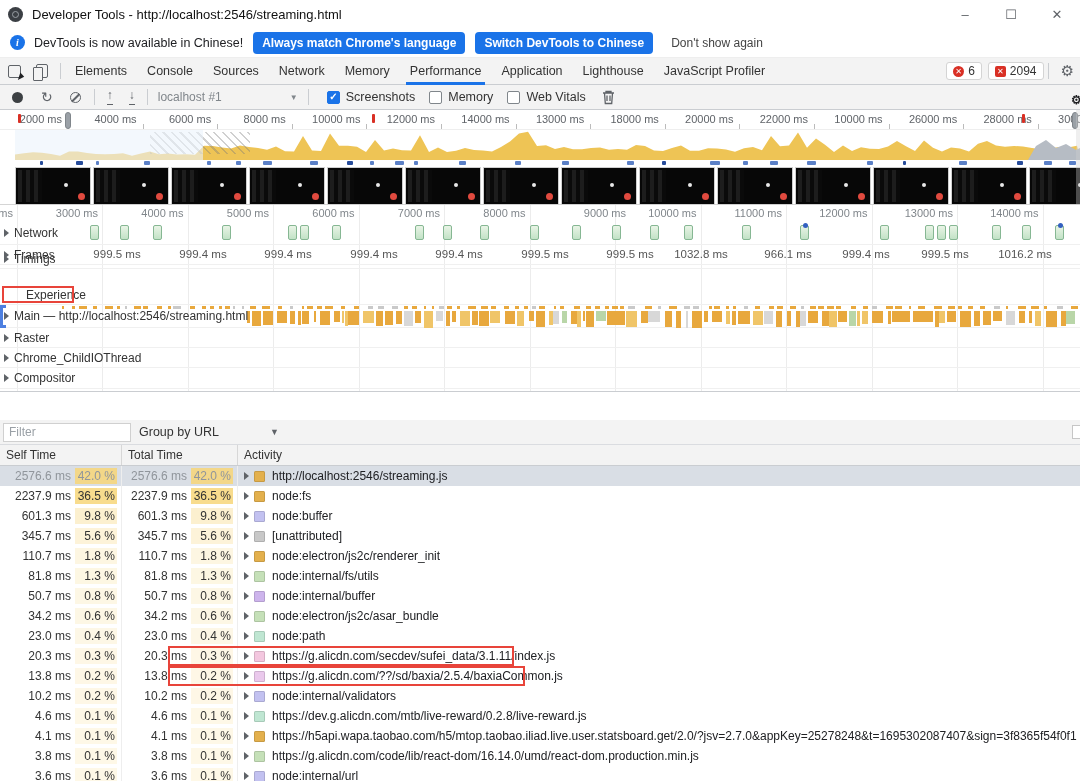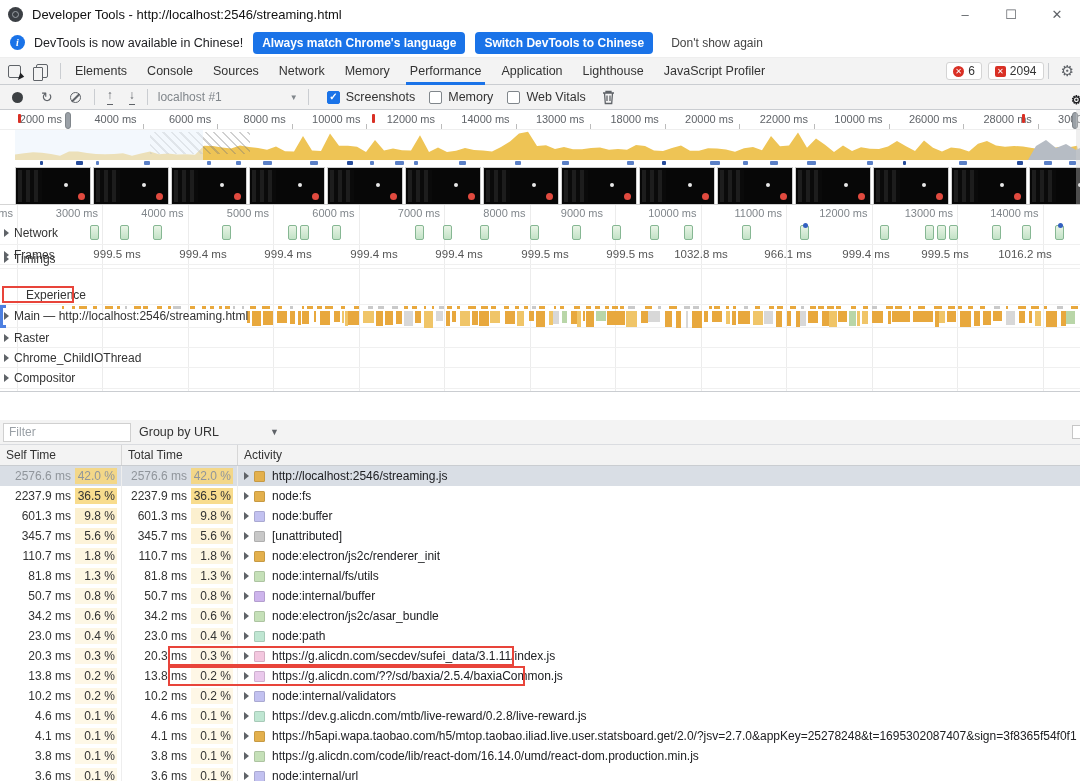--- a/index.html
+++ b/index.html
@@ -346,21 +346,21 @@
       <div class="gridline" style="left: 871.5px;"></div>
       <div class="gridline" style="left: 957px;"></div>
       <div class="gridline" style="left: 1042.5px;"></div>
       <div class="tk-ruler-label" style="left: -49px;">ms</div>
       <div class="tk-ruler-label" style="left: 36px;">3000 ms</div>
       <div class="tk-ruler-label" style="left: 121.5px;">4000 ms</div>
       <div class="tk-ruler-label" style="left: 207px;">5000 ms</div>
       <div class="tk-ruler-label" style="left: 292.5px;">6000 ms</div>
       <div class="tk-ruler-label" style="left: 378px;">7000 ms</div>
       <div class="tk-ruler-label" style="left: 463.5px;">8000 ms</div>
-      <div class="tk-ruler-label" style="left: 541px;">9000 ms</div>
+      <div class="tk-ruler-label" style="left: 564px;">9000 ms</div>
       <div class="tk-ruler-label" style="left: 634.5px;">10000 ms</div>
       <div class="tk-ruler-label" style="left: 720px;">11000 ms</div>
       <div class="tk-ruler-label" style="left: 805.5px;">12000 ms</div>
       <div class="tk-ruler-label" style="left: 891px;">13000 ms</div>
       <div class="tk-ruler-label" style="left: 976.5px;">14000 ms</div>
       <div class="tk-ruler-label" style="left: 1062px;">1</div>
       <div class="tk-row" style="top: 17px; height: 23px;">
         <div class="tk-label">
           <span class="tri"></span>
           <span>Network</span>

